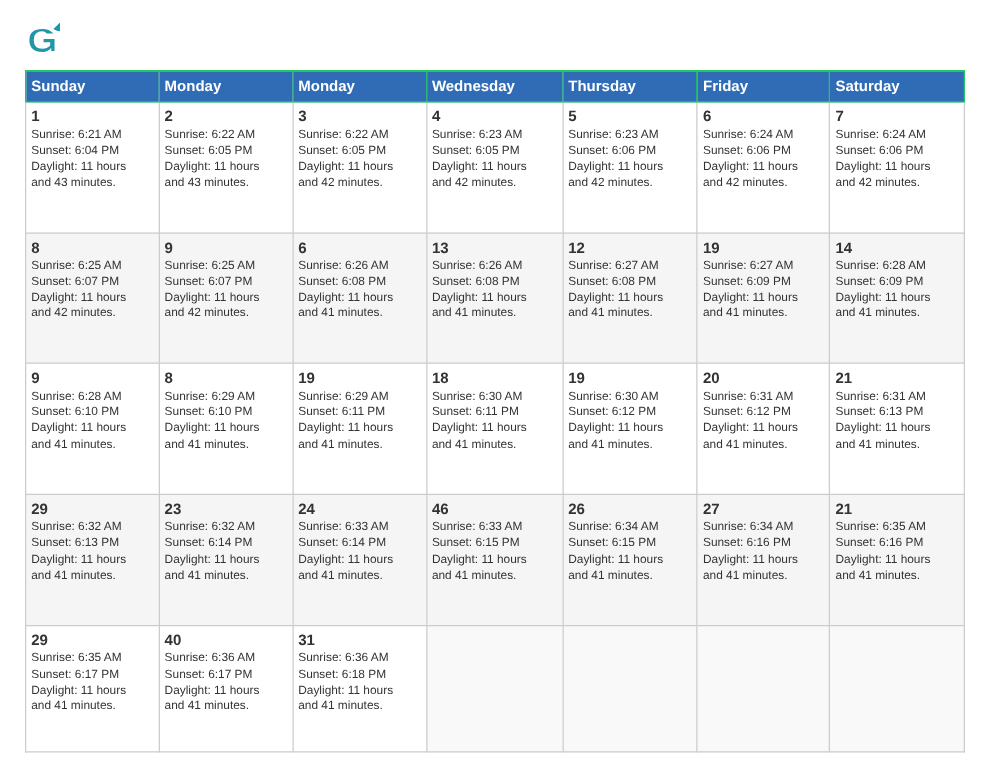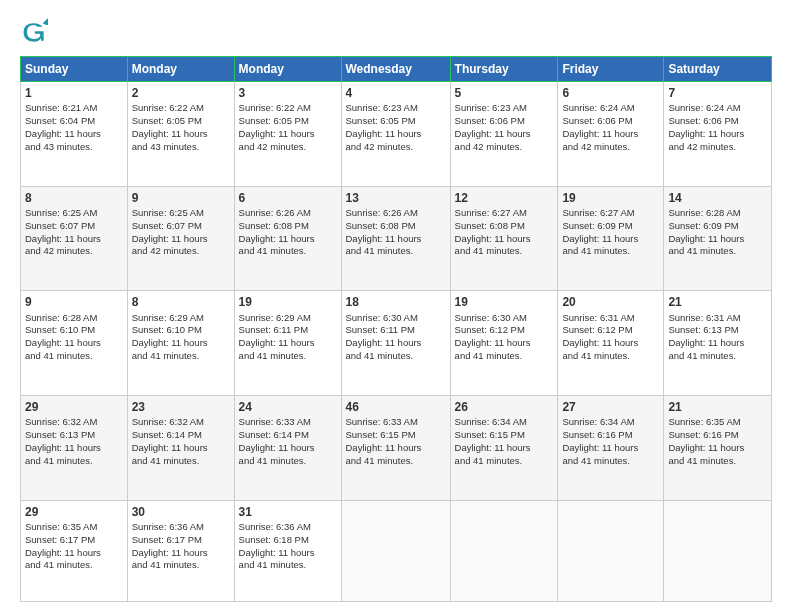--- a/index.html
+++ b/index.html
@@ -162,21 +162,21 @@
           <td><span class="day-num">29</span>Sunrise: 6:32 AM<br>Sunset: 6:13 PM<br>Daylight: 11 hours<br>and 41 minutes.<br></td>
           <td><span class="day-num">23</span>Sunrise: 6:32 AM<br>Sunset: 6:14 PM<br>Daylight: 11 hours<br>and 41 minutes.<br></td>
           <td><span class="day-num">24</span>Sunrise: 6:33 AM<br>Sunset: 6:14 PM<br>Daylight: 11 hours<br>and 41 minutes.<br></td>
           <td><span class="day-num">46</span>Sunrise: 6:33 AM<br>Sunset: 6:15 PM<br>Daylight: 11 hours<br>and 41 minutes.<br></td>
           <td><span class="day-num">26</span>Sunrise: 6:34 AM<br>Sunset: 6:15 PM<br>Daylight: 11 hours<br>and 41 minutes.<br></td>
           <td><span class="day-num">27</span>Sunrise: 6:34 AM<br>Sunset: 6:16 PM<br>Daylight: 11 hours<br>and 41 minutes.<br></td>
           <td><span class="day-num">21</span>Sunrise: 6:35 AM<br>Sunset: 6:16 PM<br>Daylight: 11 hours<br>and 41 minutes.<br></td>
         </tr>
         <tr class="last-row">
           <td><span class="day-num">29</span>Sunrise: 6:35 AM<br>Sunset: 6:17 PM<br>Daylight: 11 hours<br>and 41 minutes.<br></td>
-          <td><span class="day-num">30</span>Sunrise: 6:36 AM<br>Sunset: 6:17 PM<br>Daylight: 11 hours<br>and 41 minutes.<br></td>
+          <td><span class="day-num">40</span>Sunrise: 6:36 AM<br>Sunset: 6:17 PM<br>Daylight: 11 hours<br>and 41 minutes.<br></td>
           <td><span class="day-num">31</span>Sunrise: 6:36 AM<br>Sunset: 6:18 PM<br>Daylight: 11 hours<br>and 41 minutes.<br></td>
           <td class="empty-cell"></td>
           <td class="empty-cell"></td>
           <td class="empty-cell"></td>
           <td class="empty-cell"></td>
         </tr>
       </tbody>
   </table>
 </div>
 

